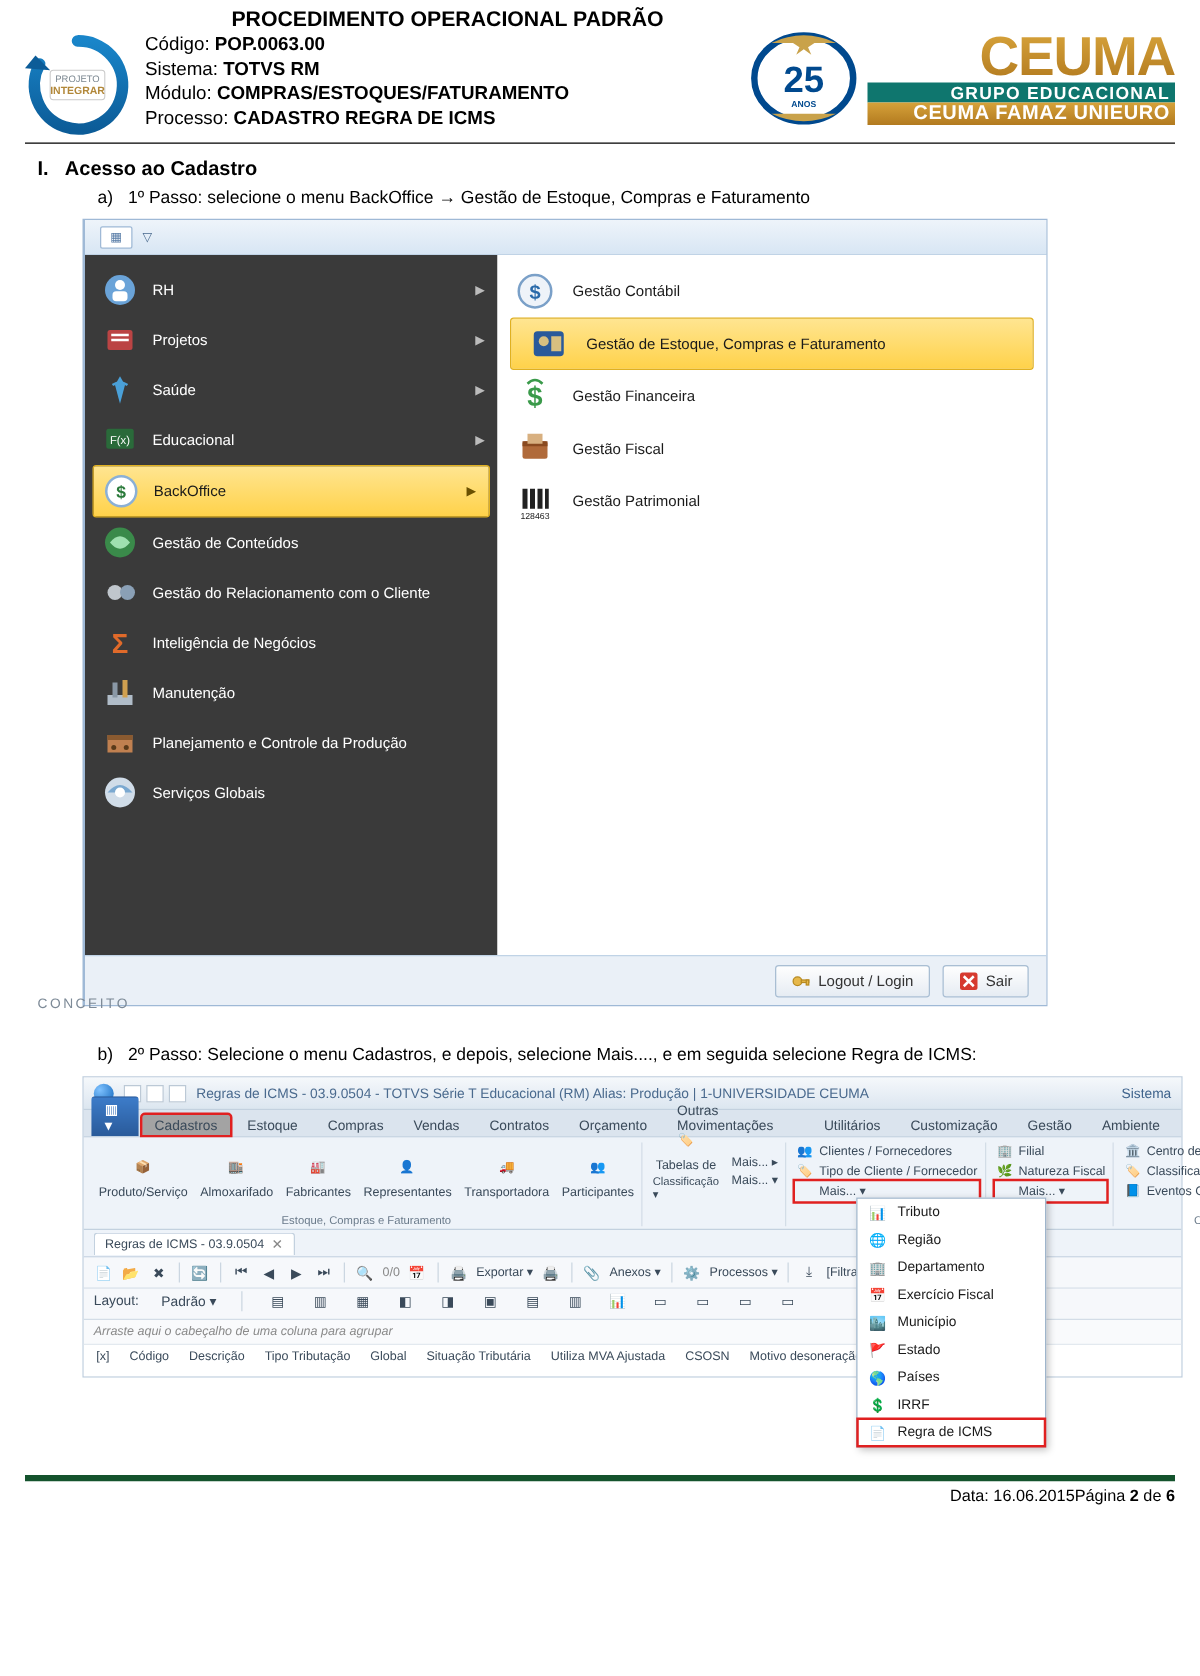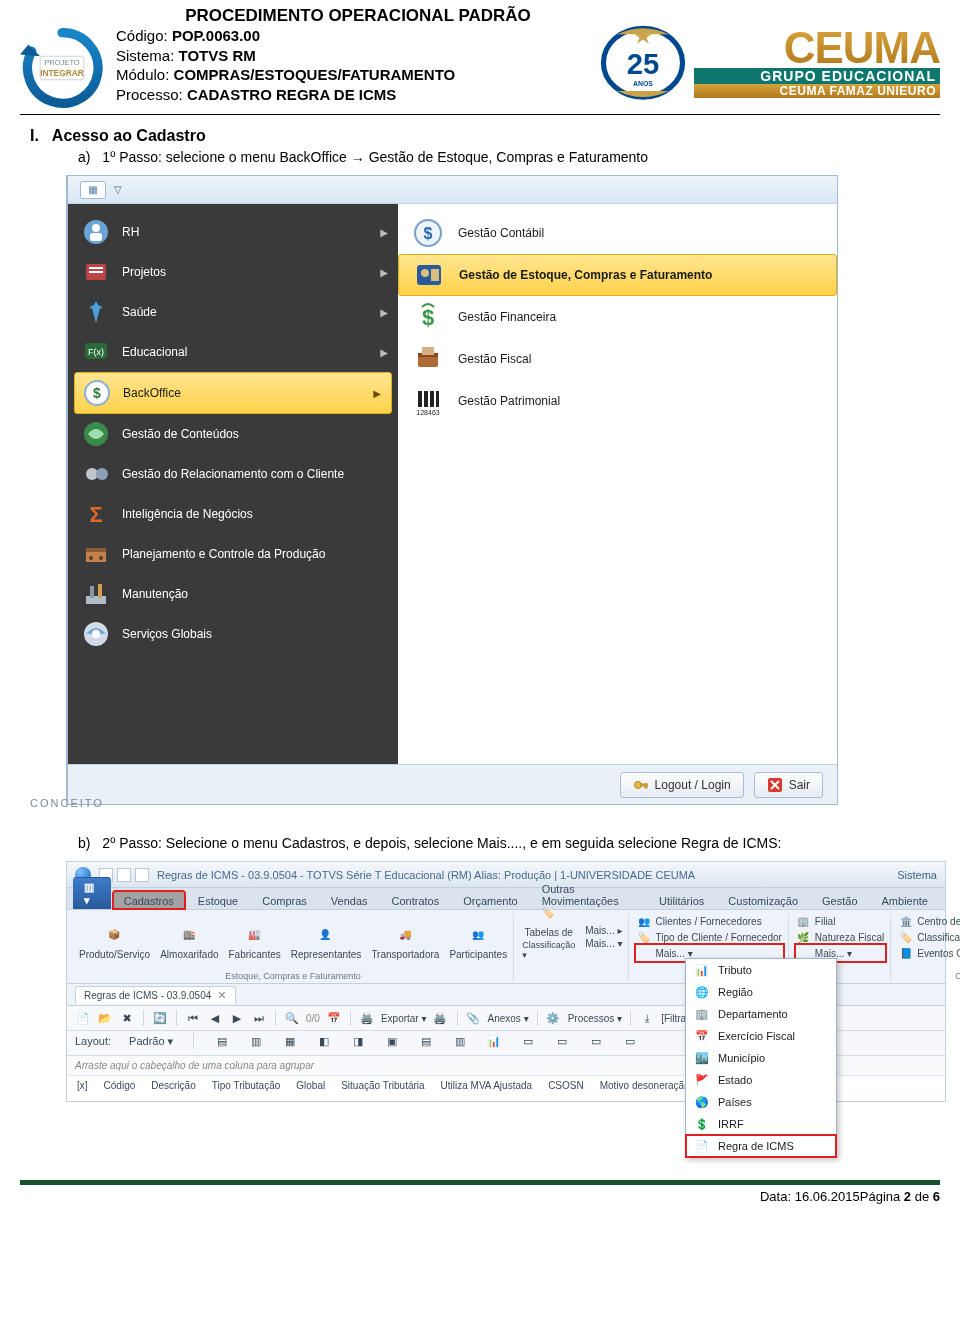--- a/index.html
+++ b/index.html
@@ -63,21 +63,21 @@
     background: linear-gradient(180deg,#d6a23a,#b27a1f);
     -webkit-background-clip: text; background-clip: text; color: transparent;
     line-height: 0.9;
   }
   .logo-ceuma .ceuma-sub1 {
     background:#0f766e;color:#fff;font-size:14px;font-weight:700;
     padding:0 4px; letter-spacing:1px;
   }
   .logo-ceuma .ceuma-sub2 {
     background: linear-gradient(180deg,#d6a23a,#b27a1f);
-    color:#fff;font-size:12px;font-weight:700;padding:0 4px;letter-spacing:0.5px;
+    color:#fff;font-size:16px;font-weight:700;padding:0 4px;letter-spacing:0.5px;
   }
   .hr {
     border: none;
     border-top: 1.5px solid #000;
     margin: 2px 0 12px 0;
   }
 
   
   .sec-title { font-size: 16px; font-weight:700; margin: 0 0 4px 10px; }
   .sec-title .roman { display:inline-block; width:18px; }
@@ -156,22 +156,21 @@
     font-size:12px; color:#1a1a1a;
     min-height: 42px;
     gap: 14px;
   }
   .r-item .ri-icon {
     width:32px;height:32px;display:flex;align-items:center;justify-content:center;flex-shrink:0;
   }
   .r-item.highlight {
     background: linear-gradient(180deg,#ffe591,#ffd24a);
     border:1px solid #e0b020;border-radius:3px;
-    margin: 0 0;
-    font-weight: bold;
+    margin: 0 10px;
   }
 
   .shot1-footer {
     height: 40px;
     background: #eaf0f7;
     border-top:1px solid #c0d3e6;
     display:flex;align-items:center;justify-content:flex-end;
     gap:10px;padding-right:14px;
   }
   .btn {
@@ -438,37 +437,37 @@
             <span class="mi-icon">
               <svg width="28" height="28">
                 <text x="14" y="22" text-anchor="middle" fill="#e06a2a" font-size="22" font-weight="700">Σ</text>
               </svg>
             </span>
     <span>Inteligência de Negócios</span>
     </div>
           <div class="menu-item">
             <span class="mi-icon">
               <svg width="28" height="28">
+                <rect x="4" y="16" width="20" height="8" fill="#b0bcc8"></rect>
+                <rect x="8" y="6" width="4" height="12" fill="#8a98a6"></rect>
+                <rect x="16" y="4" width="4" height="14" fill="#d0a050"></rect>
+              </svg>
+            </span>
+    <span>Manutenção</span>
+    </div>
+          <div class="menu-item">
+            <span class="mi-icon">
+              <svg width="28" height="28">
                 <rect x="4" y="8" width="20" height="14" fill="#c08050"></rect>
                 <rect x="4" y="8" width="20" height="4" fill="#8a5a30"></rect>
                 <circle cx="9" cy="18" r="2" fill="#5a3a1a"></circle>
                 <circle cx="19" cy="18" r="2" fill="#5a3a1a"></circle>
               </svg>
             </span>
     <span>Planejamento e Controle da Produção</span>
-    </div>
-          <div class="menu-item">
-            <span class="mi-icon">
-              <svg width="28" height="28">
-                <rect x="4" y="16" width="20" height="8" fill="#b0bcc8"></rect>
-                <rect x="8" y="6" width="4" height="12" fill="#8a98a6"></rect>
-                <rect x="16" y="4" width="4" height="14" fill="#d0a050"></rect>
-              </svg>
-            </span>
-    <span>Manutenção</span>
     </div>
           <div class="menu-item">
             <span class="mi-icon">
               <svg width="28" height="28">
                 <circle cx="14" cy="14" r="12" fill="#d0dce8"></circle>
                 <path d="M4 14 Q14 2 24 14" fill="#7aa8d0"></path>
                 <circle cx="14" cy="14" r="4" fill="#fff"></circle>
               </svg>
             </span>
     <span>Serviços Globais</span>

